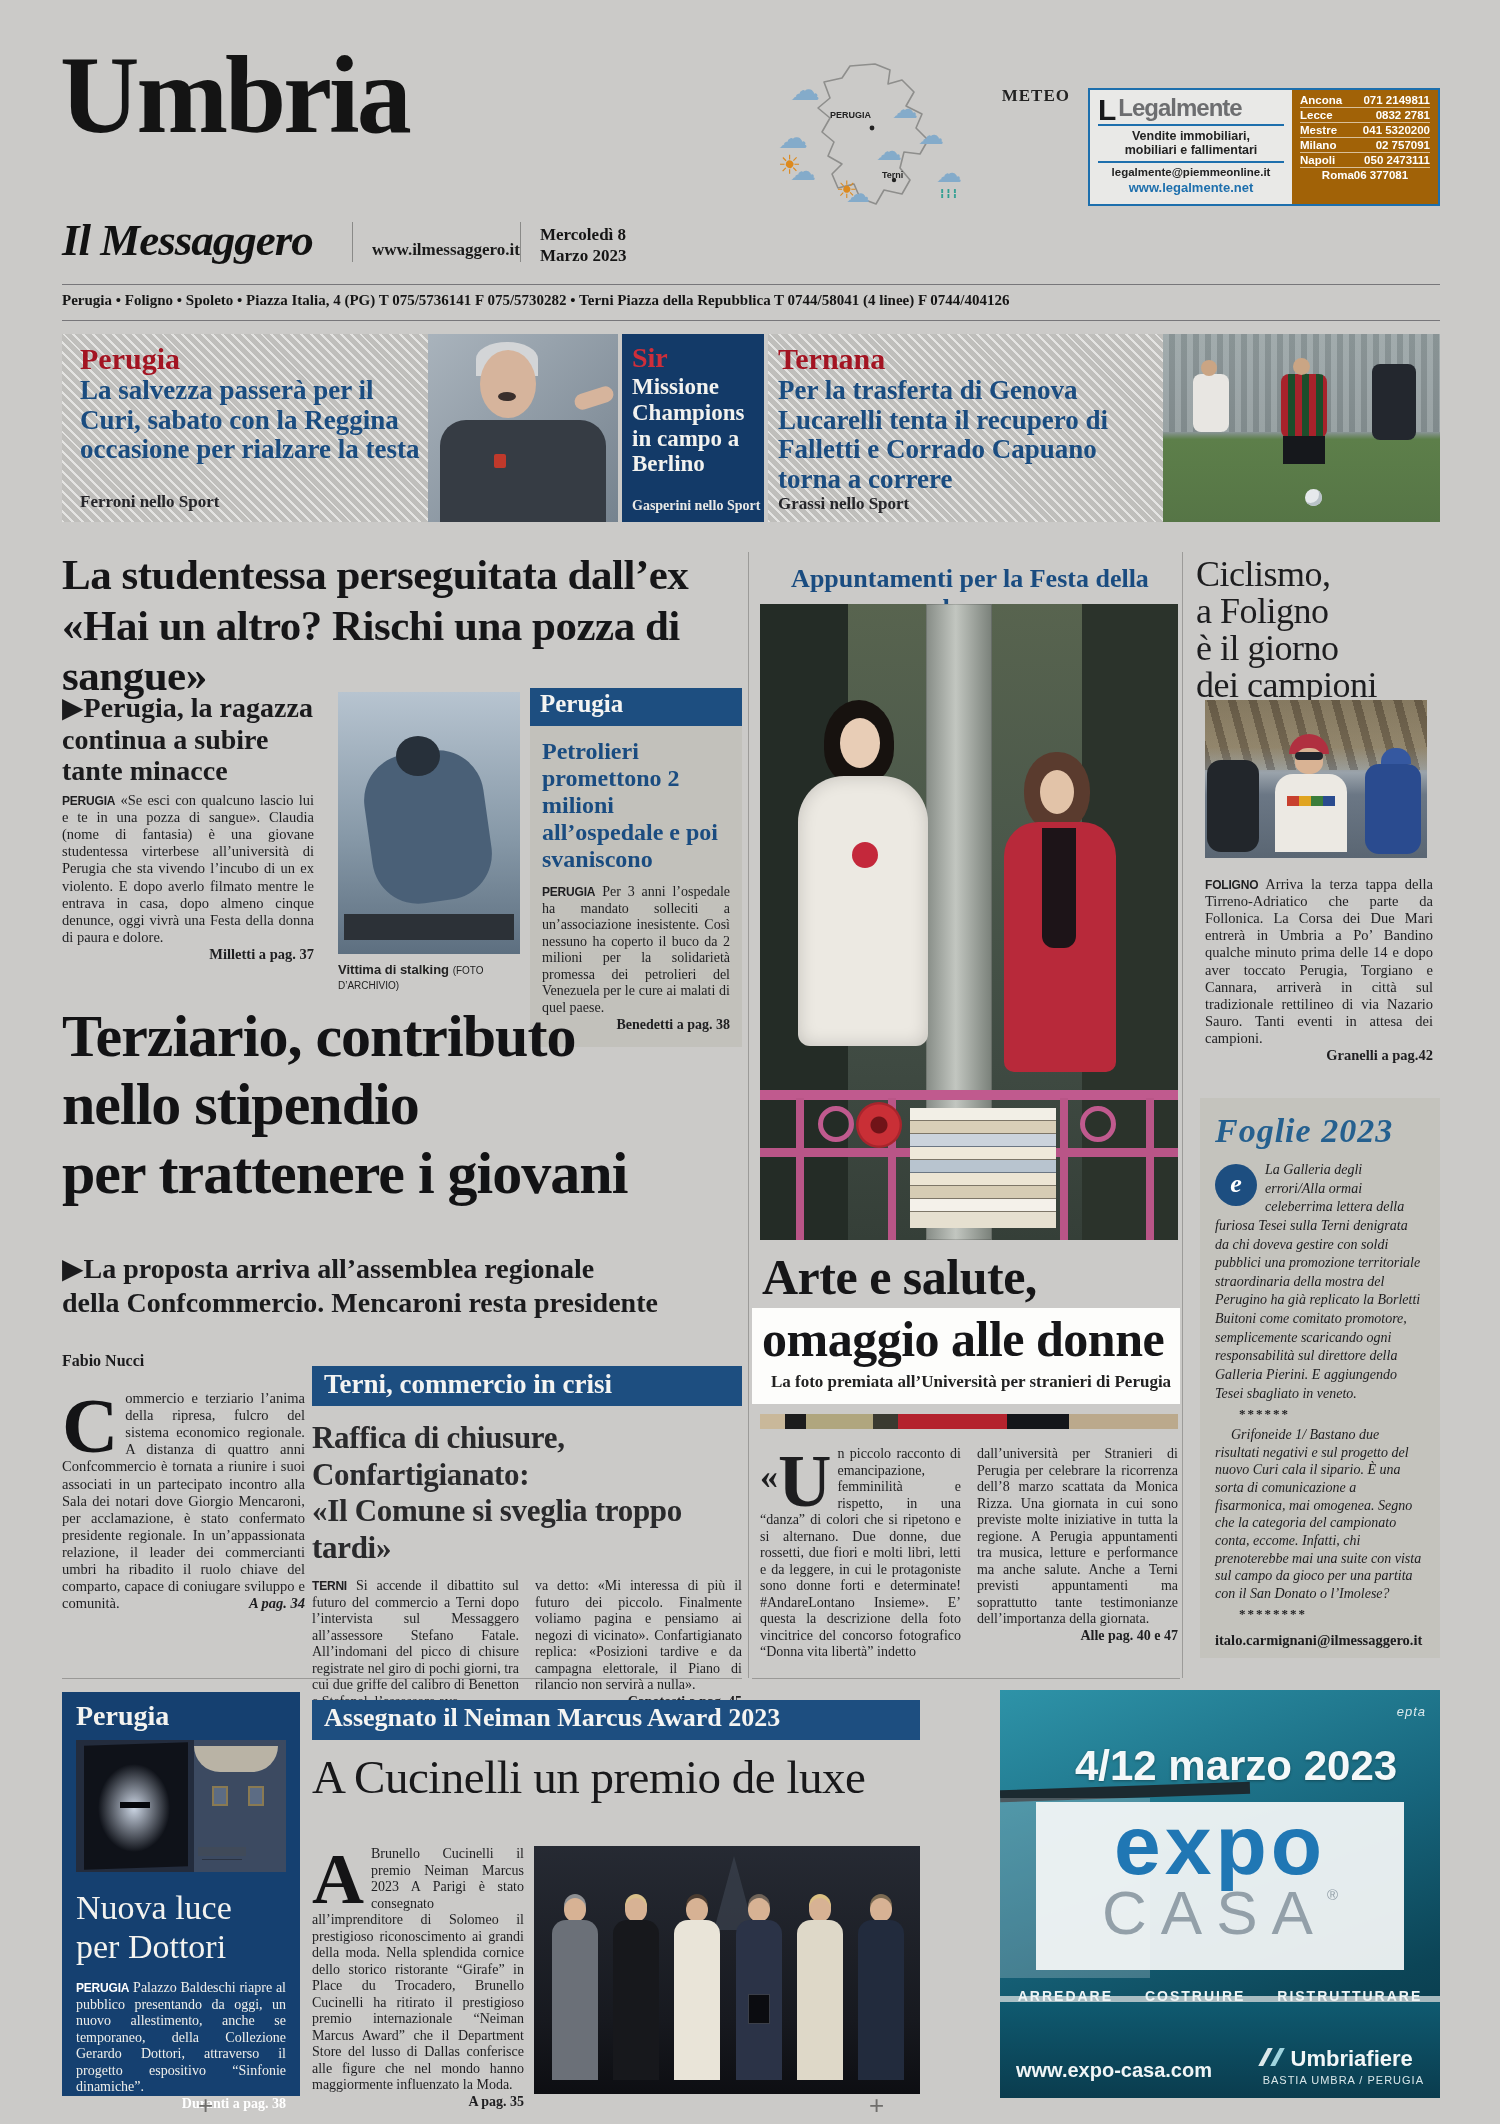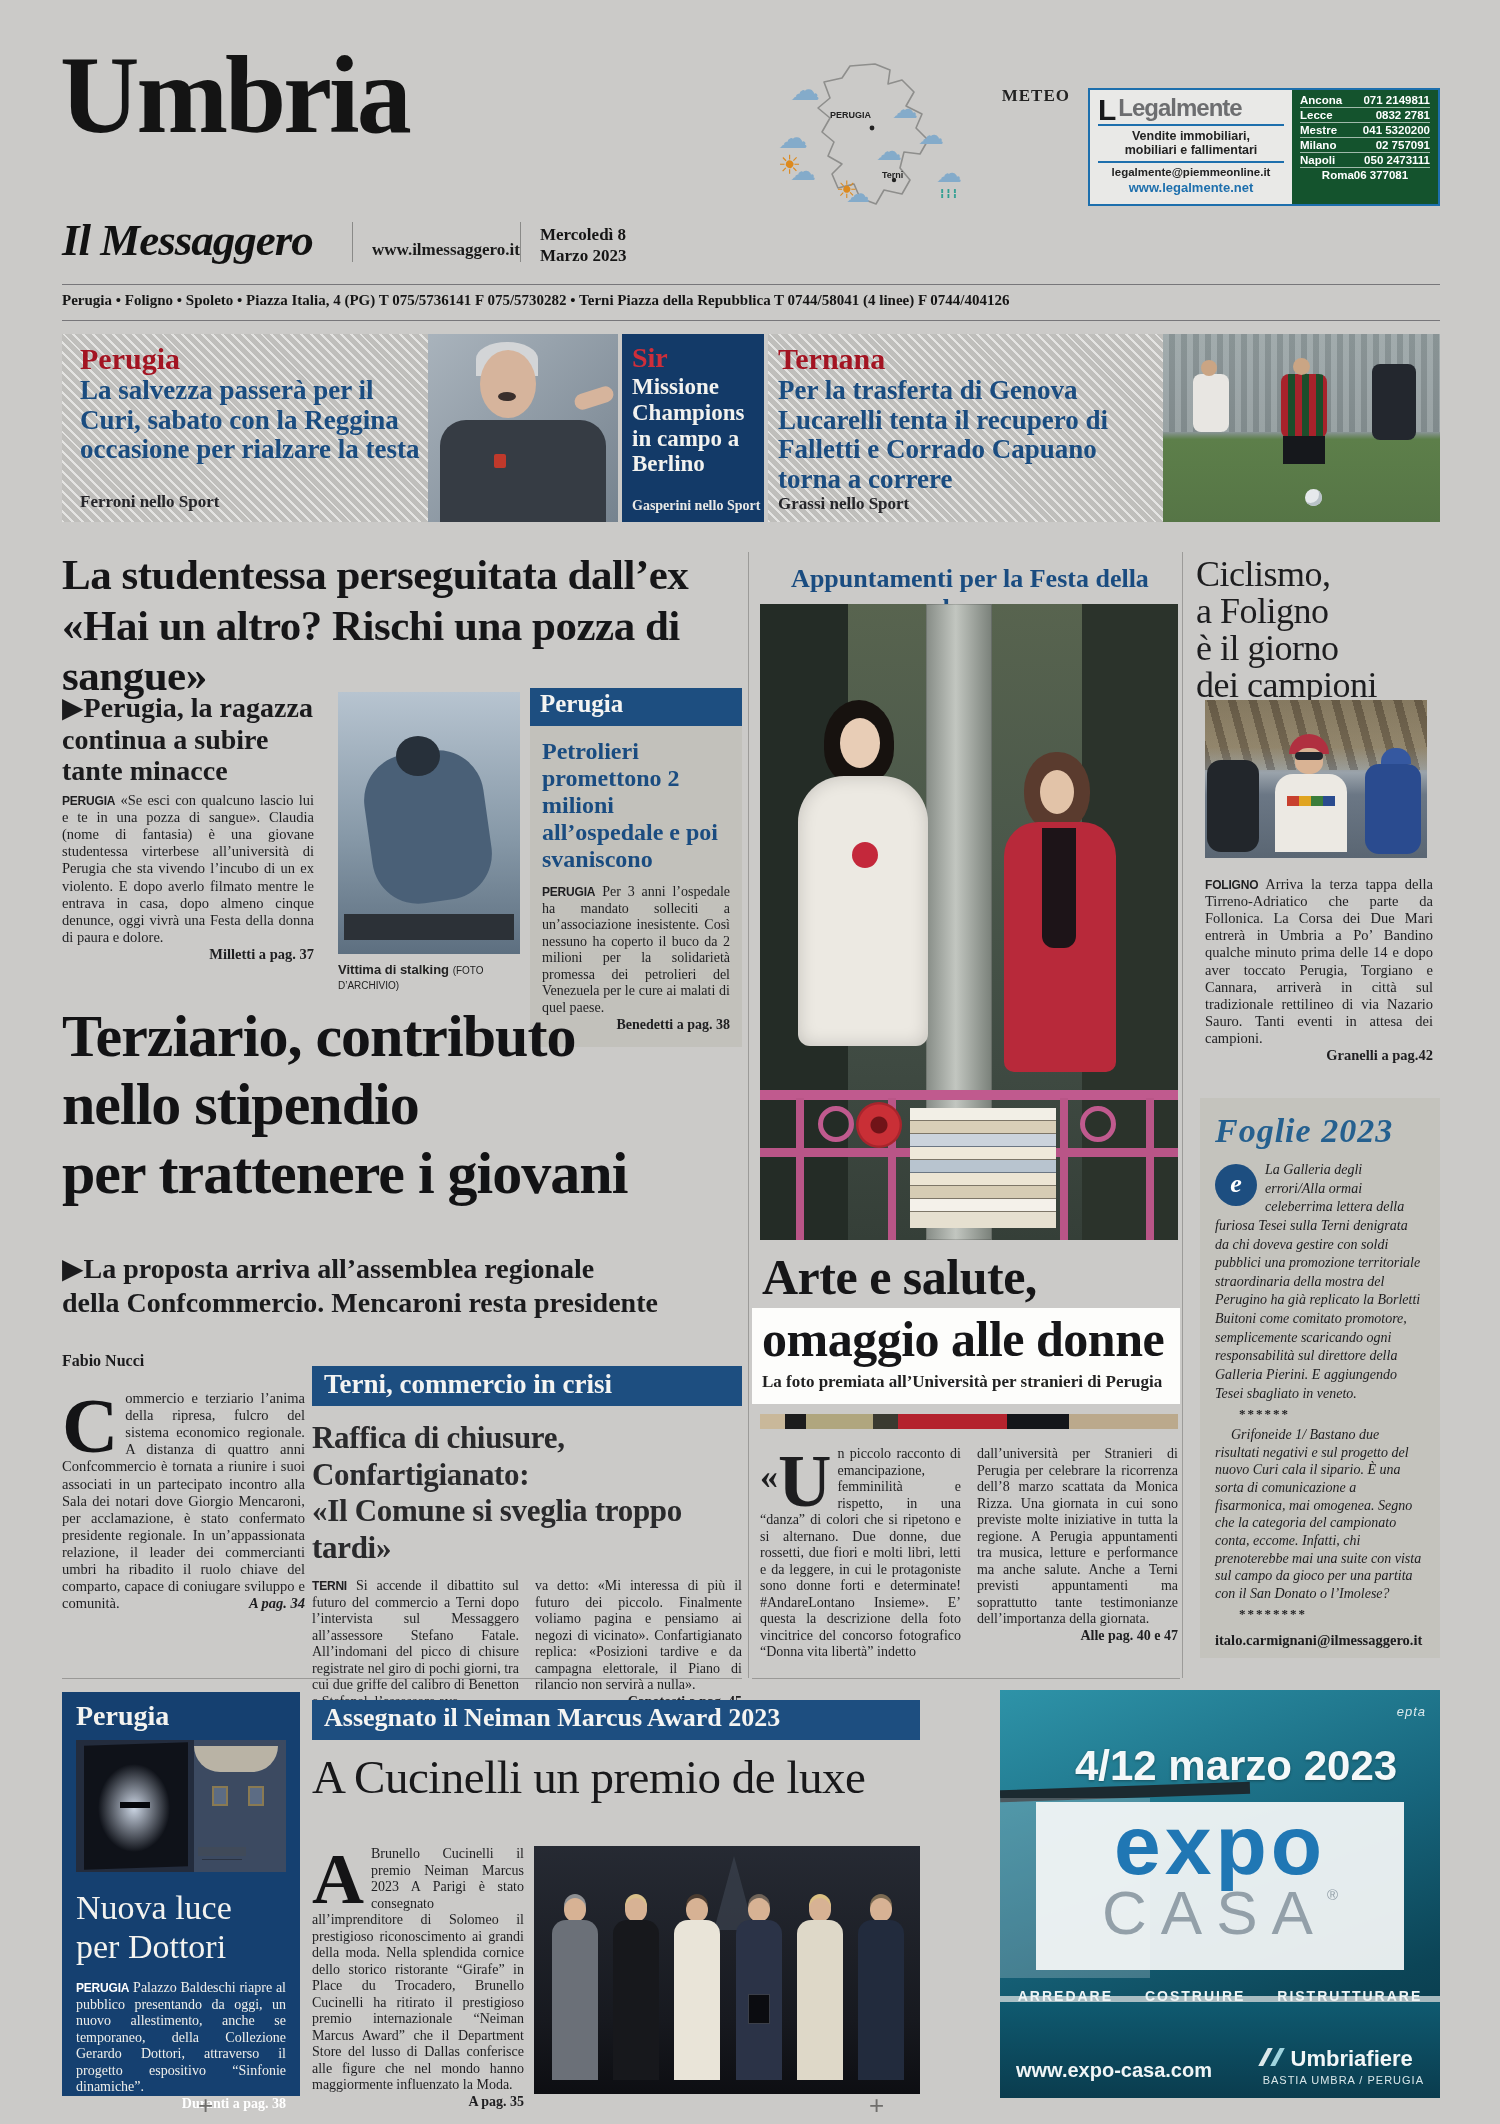--- a/index.html
+++ b/index.html
@@ -61,21 +61,21 @@
       </div>
       <div style="height:2px;background:#1d6fad;margin:2px 0 3px 0;"></div>
       <div style="font-family:'Liberation Sans',sans-serif;font-size:12.5px;font-weight:700;color:#222;text-align:center;line-height:1.15;">
         <span>Vendite immobiliari,</span><br>
         <span>mobiliari e fallimentari</span>
       </div>
       <div style="height:2px;background:#1d6fad;margin:3px 0;"></div>
       <div style="font-family:'Liberation Sans',sans-serif;font-size:11.5px;font-weight:700;color:#222;text-align:center;">legalmente@piemmeonline.it</div>
       <div style="font-family:'Liberation Sans',sans-serif;font-size:13px;font-weight:700;color:#1d6fad;text-align:center;margin-top:2px;">www.legalmente.net</div>
     </div>
-    <div style="flex:1;background:#14532d;padding:3px 8px;font-family:'Liberation Sans',sans-serif;color:#fff;font-size:11.5px;font-weight:700;">
+    <div style="flex:1;background:#a16207;padding:3px 8px;font-family:'Liberation Sans',sans-serif;color:#fff;font-size:11.5px;font-weight:700;">
       <div style="display:flex;justify-content:space-between;border-bottom:1px solid rgba(255,255,255,.6);padding:1px 0;">
           <span>Ancona</span>
           <span>071 2149811</span>
         </div>
       <div style="display:flex;justify-content:space-between;border-bottom:1px solid rgba(255,255,255,.6);padding:1px 0;">
           <span>Lecce</span>
           <span>0832 2781</span>
         </div>
       <div style="display:flex;justify-content:space-between;border-bottom:1px solid rgba(255,255,255,.6);padding:1px 0;">
           <span>Mestre</span>
@@ -252,21 +252,21 @@
       <div style="height:13px;background:#d6ccb4;border-bottom:1px solid #7d7668;"></div>
       <div style="height:13px;background:#f4f1ea;border-bottom:1px solid #7d7668;"></div>
       <div style="height:16px;background:#e6e0d0;"></div>
     </div>
     <div class="abs" style="left:96px;bottom:92px;width:46px;height:46px;border-radius:50%;background:radial-gradient(circle,#701318 0 8px,#c92f36 9px 20px,#a8242c 21px);"></div>
   </div>
 
   <div class="abs" style="left:762px;top:1248px;font-size:50px;font-weight:700;letter-spacing:-.5px;color:#161618;">Arte e salute,</div>
   <div class="abs" style="left:752px;top:1308px;width:428px;height:96px;background:#fdfdfb;">
     <div style="padding:2px 0 0 10px;font-size:50px;font-weight:700;letter-spacing:-.5px;color:#161618;">omaggio alle donne</div>
-    <div style="padding:4px 0 0 10px;font-size:17px;font-weight:700;color:#222;">La foto premiata all’Università per stranieri di Perugia</div>
+    <div style="padding:4px 0 0 10px;font-size:17px;font-weight:700;color:#222;text-align:center;">La foto premiata all’Università per stranieri di Perugia</div>
   </div>
   <div class="abs" style="left:760px;top:1414px;width:418px;height:15px;background:linear-gradient(90deg,#c9b89a 0 6%,#1c1c1c 6% 11%,#b0a67e 11% 27%,#3a3a30 27% 33%,#b4232e 33% 59%,#14161a 59% 74%,#bba98c 74% 100%);"></div>
   <div class="abs" style="left:760px;top:1446px;width:418px;display:flex;gap:16px;">
     <div class="bodytxt" style="width:201px;font-size:14px;">
       <span style="float:left;padding:6px 6px 0 0;">
         <span style="font-size:36px;font-weight:700;vertical-align:18px;">«</span><span style="font-size:74px;font-weight:700;line-height:.8;">U</span>
       </span>
       <span>n piccolo racconto di emancipazione, femminilità e rispetto, in una “danza” di colori che si ripetono e si alternano. Due donne, due rossetti, due fiori e molti libri, letti e da leggere, in cui le protagoniste sono donne forti e determinate! #AndareLontano Insieme». E’ questa la descrizione della foto vincitrice del concorso fotografico “Donna vita libertà” indetto</span>
     </div>
     <div class="bodytxt" style="width:201px;font-size:14px;">

